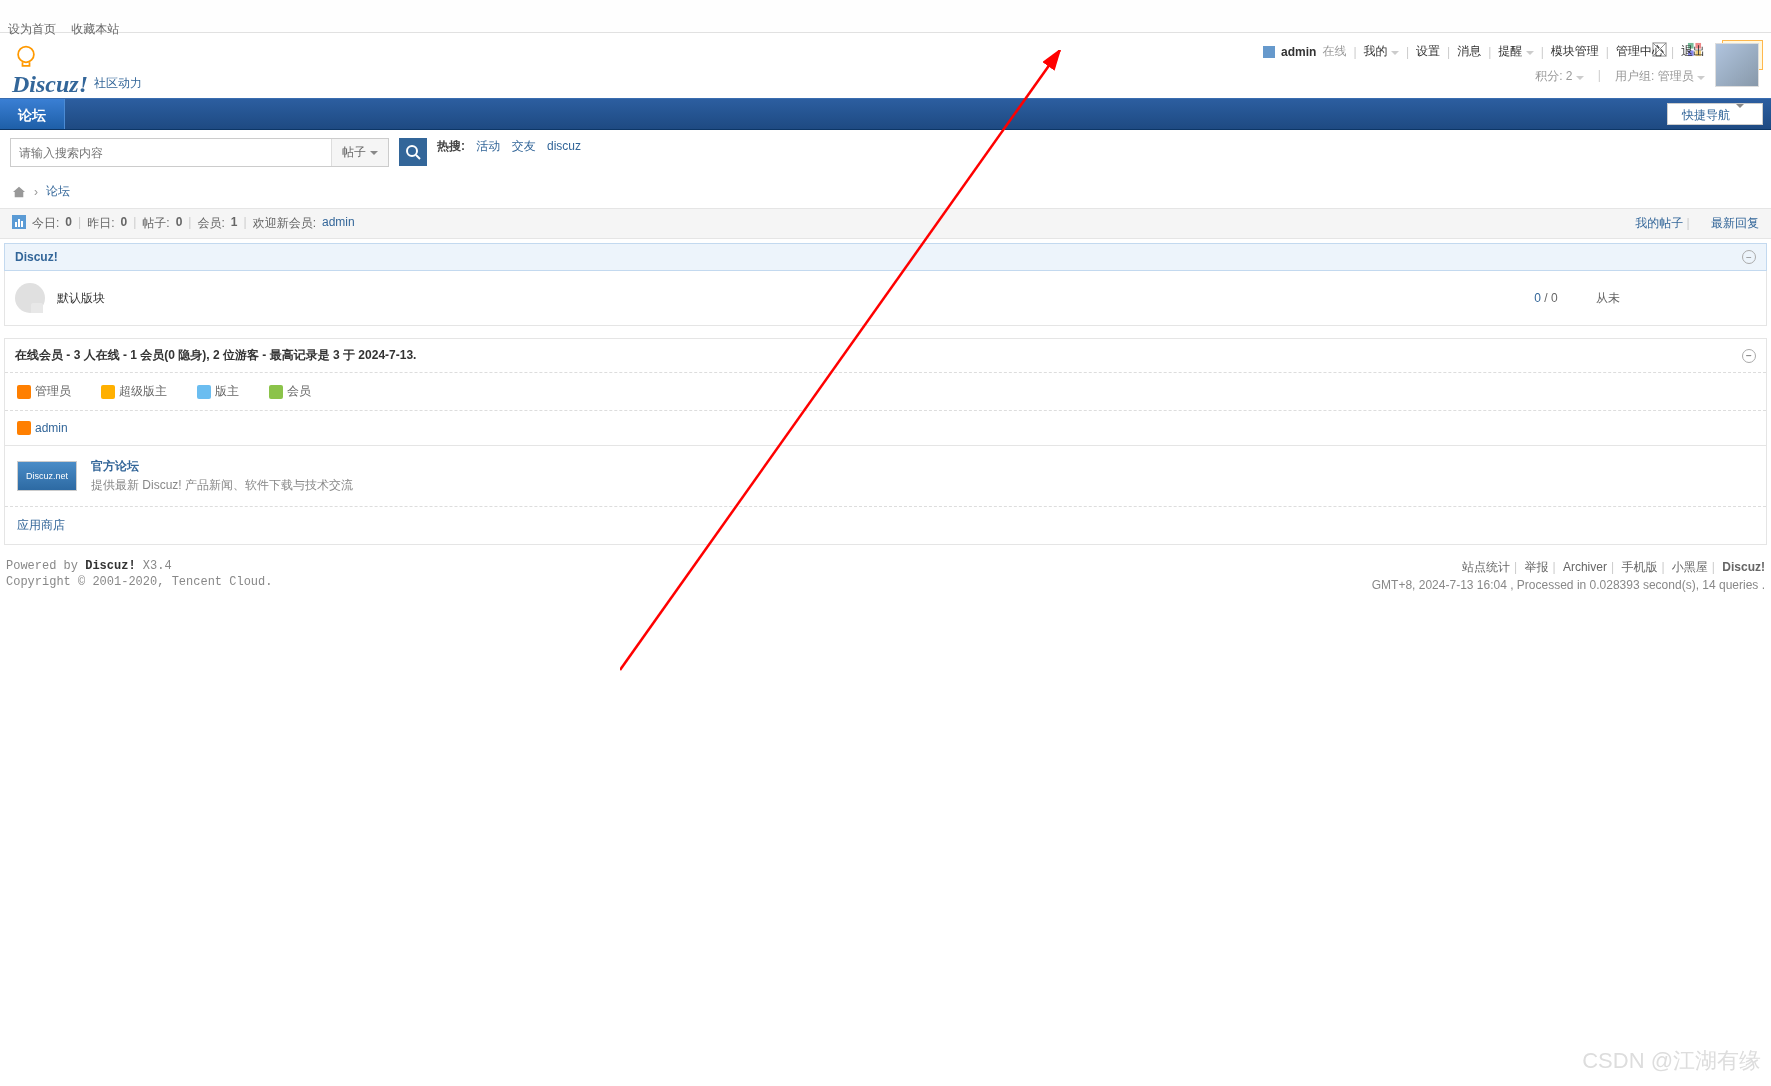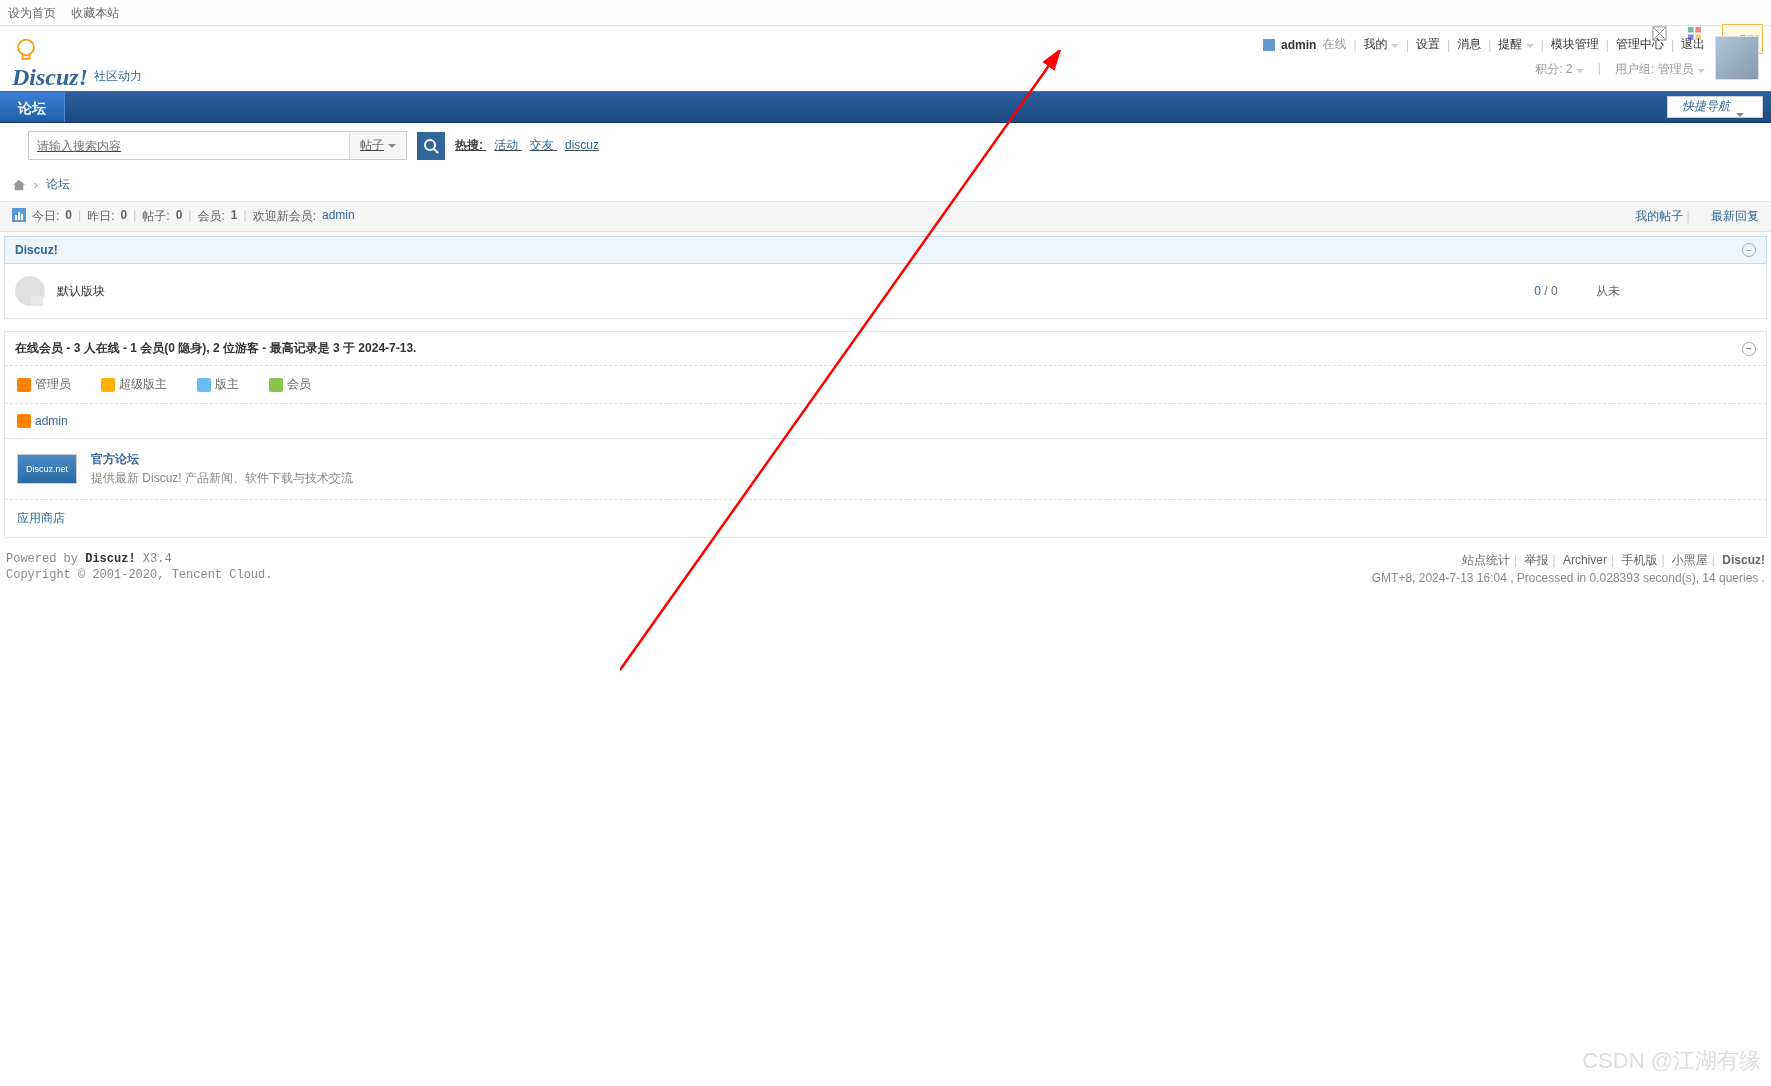--- a/index.html
+++ b/index.html
@@ -1,19 +1,19 @@
 <!DOCTYPE html>
 <html><head>
 <meta charset="utf-8">
 <style>
 * { margin: 0; padding: 0; box-sizing: border-box; }
 body { font-family: "Microsoft YaHei", Arial, sans-serif; font-size: 12px; color: #444; background: #fff; }
 a { color: #336699; text-decoration: none; }
 
-.top-bar { height: 26px; line-height: 26px; background: #fefefe; border-bottom: 1px solid #e1e1e1; padding: 0 8px; display: flex; justify-content: space-between; }
+.top-bar { height: 26px; line-height: 26px; background: #fefefe; border-bottom: 1px solid #e1e1e1; padding: 16px 8px; display: flex; justify-content: space-between; }
 .top-bar .left a { color: #666; margin-right: 12px; }
 .top-bar .right { display: flex; gap: 20px; align-items: flex-start; margin-top: 24px; }
 .top-bar .right .sq { width: 15px; height: 15px; display: inline-block; }
 .diy-btn { background: #fff8e1; border: 1px solid #ffb84d; color: #ff8800; padding: 1px 4px; font-size: 11px; }
 
 .header { padding: 10px 12px 0 12px; display: flex; justify-content: space-between; }
 .logo-area { display: flex; flex-direction: column; }
 .logo-bulb { width: 28px; height: 28px; }
 .logo-txt { display: flex; align-items: flex-end; gap: 6px; }
 .logo-main { font-size: 24px; font-weight: bold; color: #336699; font-style: italic; font-family: Verdana; }
@@ -24,25 +24,25 @@
 .user-line1 .sep { color: #ccc; margin: 0 1px; }
 .user-line1 a { color: #333; }
 .user-line1 .user-icon { width: 12px; height: 12px; background: #6699cc; display: inline-block; }
 .user-line2 { margin-top: 8px; display: flex; gap: 14px; justify-content: flex-end; color: #999; }
 .user-line2 .sep { color: #ccc; }
 .avatar { width: 44px; height: 44px; background: linear-gradient(135deg, #b0c4de, #8899aa); border: 1px solid #ddd; margin-left: 10px; flex-shrink: 0; }
 .user-wrap { display: flex; align-items: flex-start; }
 
 .nav { background: linear-gradient(#2c5ea0, #1e4a82); height: 32px; display: flex; justify-content: space-between; align-items: stretch; border-top: 1px solid #3a6db0; border-bottom: 1px solid #0d3666; }
 .nav-tab { background: linear-gradient(#3a7fd4, #1e5fa8); color: #fff; padding: 0 18px; line-height: 32px; font-size: 14px; font-weight: bold; border-right: 1px solid #4b8bd4; }
-.quick-nav { background: #fff; color: #336699; margin: 4px 8px 4px 0; padding: 0 18px 0 14px; border: 1px solid #ccc; line-height: 22px; font-size: 12px; display: flex; align-items: flex-end; gap: 6px; font-style: italic; }
+.quick-nav { background: #fff; color: #336699; margin: 4px 8px 4px 0; padding: 0 18px 0 14px; border: 1px solid #ccc; line-height: 22px; font-size: 12px; display: flex; align-items: flex-start; gap: 6px; }
 .caret-down { width: 0; height: 0; border-left: 4px solid transparent; border-right: 4px solid transparent; border-top: 4px solid #888; display: inline-block; }
 .caret-down.light { border-top-color: #ccc; }
 
-.search-bar { display: flex; align-items: center; padding: 8px 28px; gap: 10px; text-decoration: underline; }
+.search-bar { display: flex; align-items: flex-start; padding: 8px 10px; gap: 10px; }
 .search-box { display: flex; border: 1px solid #ccc; }
 .search-input { width: 320px; padding: 5px 8px; border: none; outline: none; font-size: 12px; color: #bbb; }
 .search-type { background: #f5f5f5; border-left: 1px solid #ddd; padding: 5px 10px; color: #666; display: flex; align-items: center; gap: 4px; }
 .search-btn { width: 28px; height: 28px; background: #336699; border: none; display: flex; align-items: center; justify-content: center; cursor: pointer; }
 .search-btn svg { fill: #fff; }
 .hot-search { color: #444; }
 .hot-search a { margin-left: 8px; }
 .hot-label { font-weight: bold; }
 
 .crumb { padding: 8px 12px; color: #999; display: flex; align-items: center; gap: 8px; }

